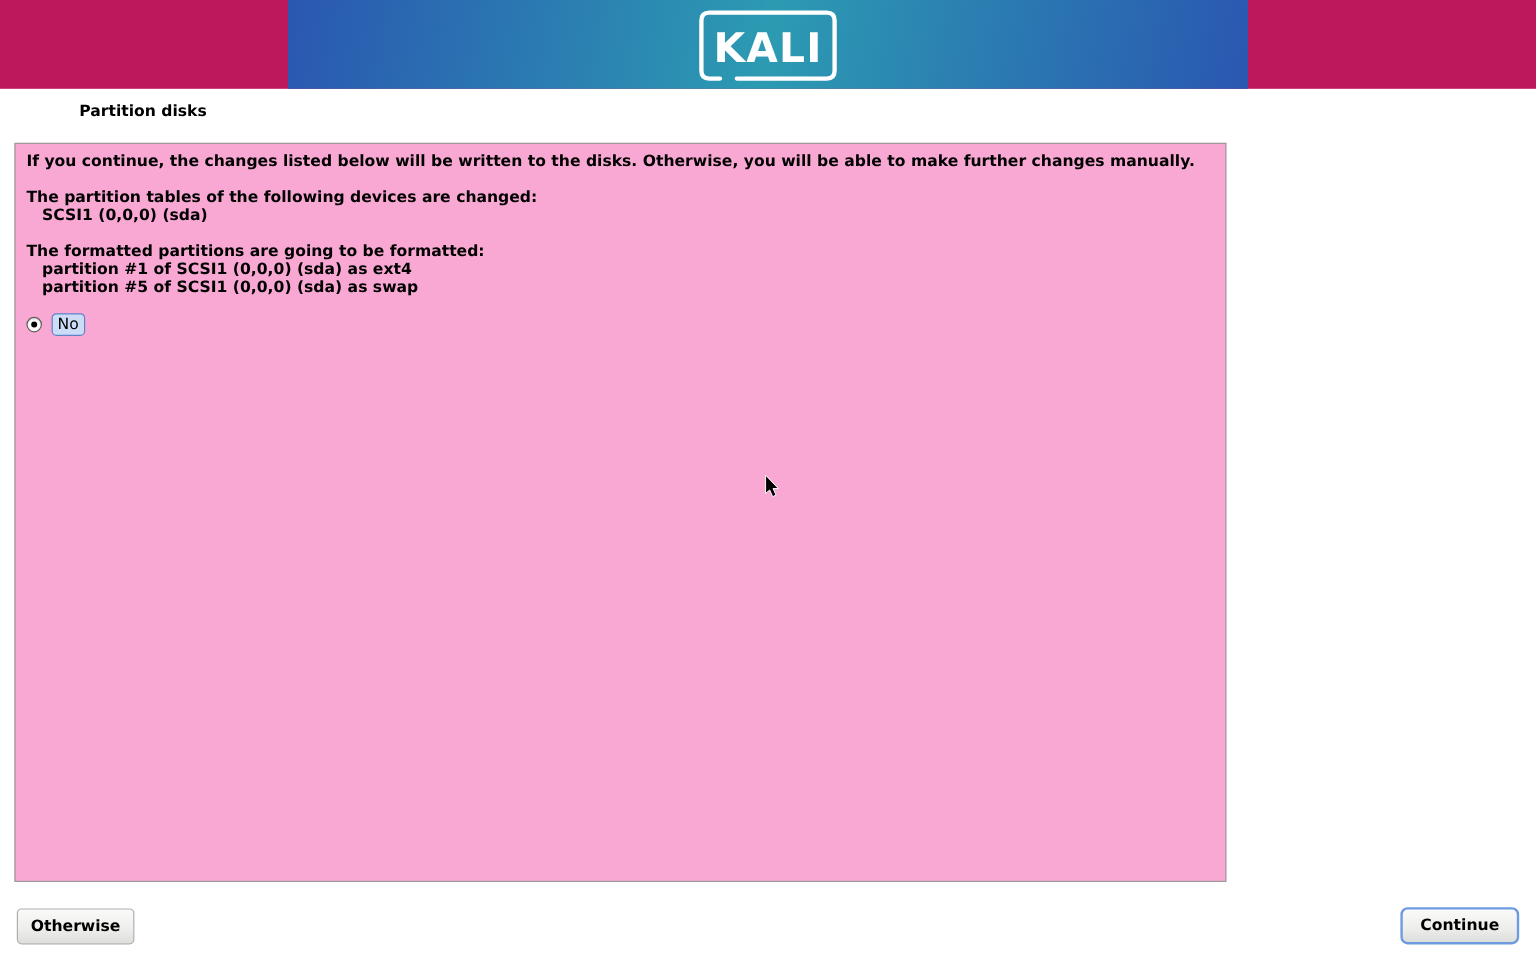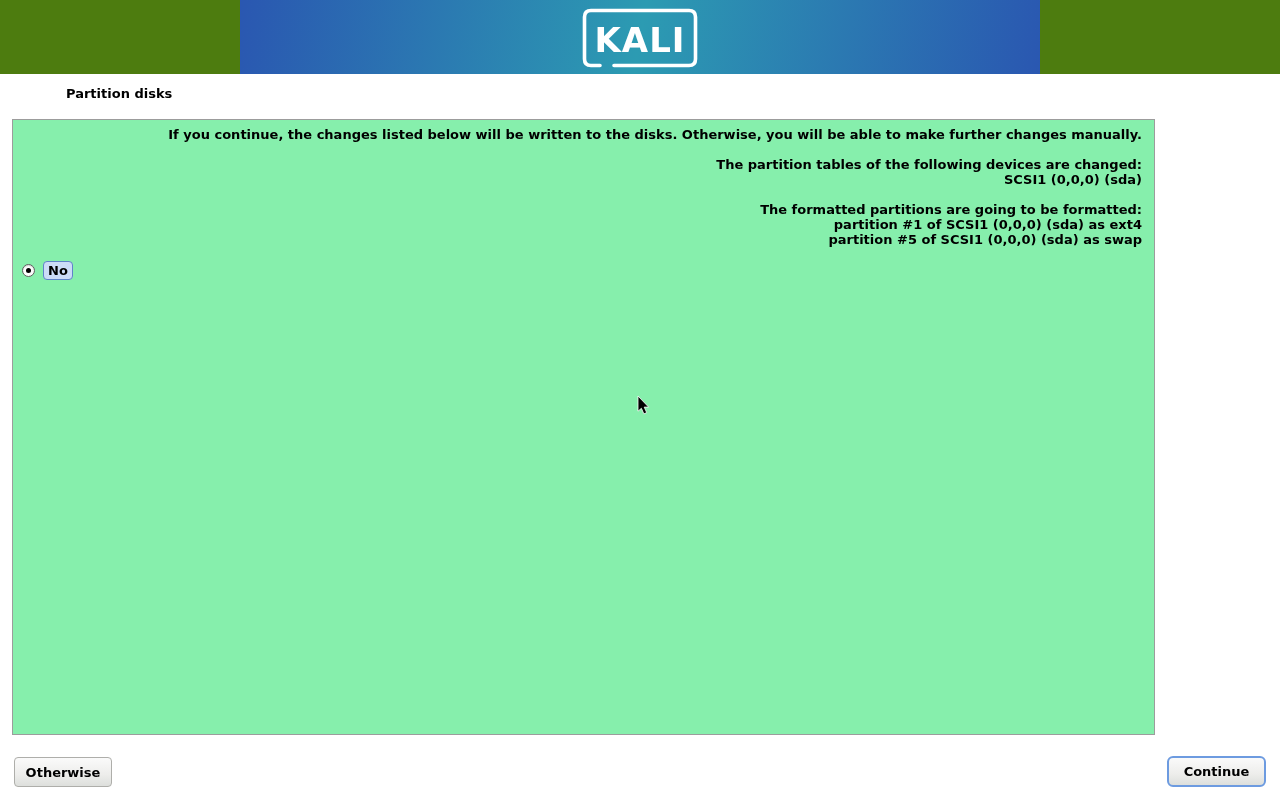--- a/index.html
+++ b/index.html
@@ -10,45 +10,44 @@
     font-family:"DejaVu Sans", sans-serif;
     position:relative;
     overflow:hidden;
     color:#000;
   }
 
   
   .banner {
     position:absolute; left:0; top:0;
     width:1280px; height:74px;
-    background:#4d7c0f;
+    background:#be185d;
   }
   .banner-center {
     position:absolute; left:240px; top:0;
     width:800px; height:74px;
     background:linear-gradient(100deg, #2a57b1 0%, #2c9bb2 50%, #2a57b1 100%);
   }
   .logo {
     position:absolute; left:582px; top:8px;
     width:116px; height:60px;
   }
 
   
   .page-title {
     position:absolute; left:19px; top:86px;
     font-size:13px; font-weight:bold;margin-left:47px;
   }
 
   
   .content-box {
     position:absolute; left:12px; top:119px;
-    width:1143px; height:616px;
+    width:1010px; height:616px;
     border:1px solid #9c9c9c;
-    background:#86efac;
-    text-align:right;
+    background:#f9a8d4;
   }
   .content-inner {
     padding:7px 12px 0 9px;
     font-size:13px; font-weight:bold; line-height:15px;
   }
   .content-inner p { margin:0; }
   .gap-top   { margin-top:15px !important; }
   .indent    { padding-left:13px; }
   .question  {
     margin-top:6px !important;
@@ -71,21 +70,21 @@
     box-shadow:inset 0 1px 1px rgba(0,0,0,0.15);
   }
   .radio-circle.checked::after {
     content:"";
     position:absolute; left:3px; top:3px;
     width:5px; height:5px;
     background:#000; border-radius:50%;
   }
   .radio-label {
     margin-left:8px;
-    font-size:13px; font-weight:bold;
+    font-size:13px; font-weight:normal;
     padding:1px 4px;
     border:1px solid transparent;
   }
   .radio-label.focused {
     background:#ccdcf7;
     border:1px solid #5f83c9;
     border-radius:4px;
   }
 
   

